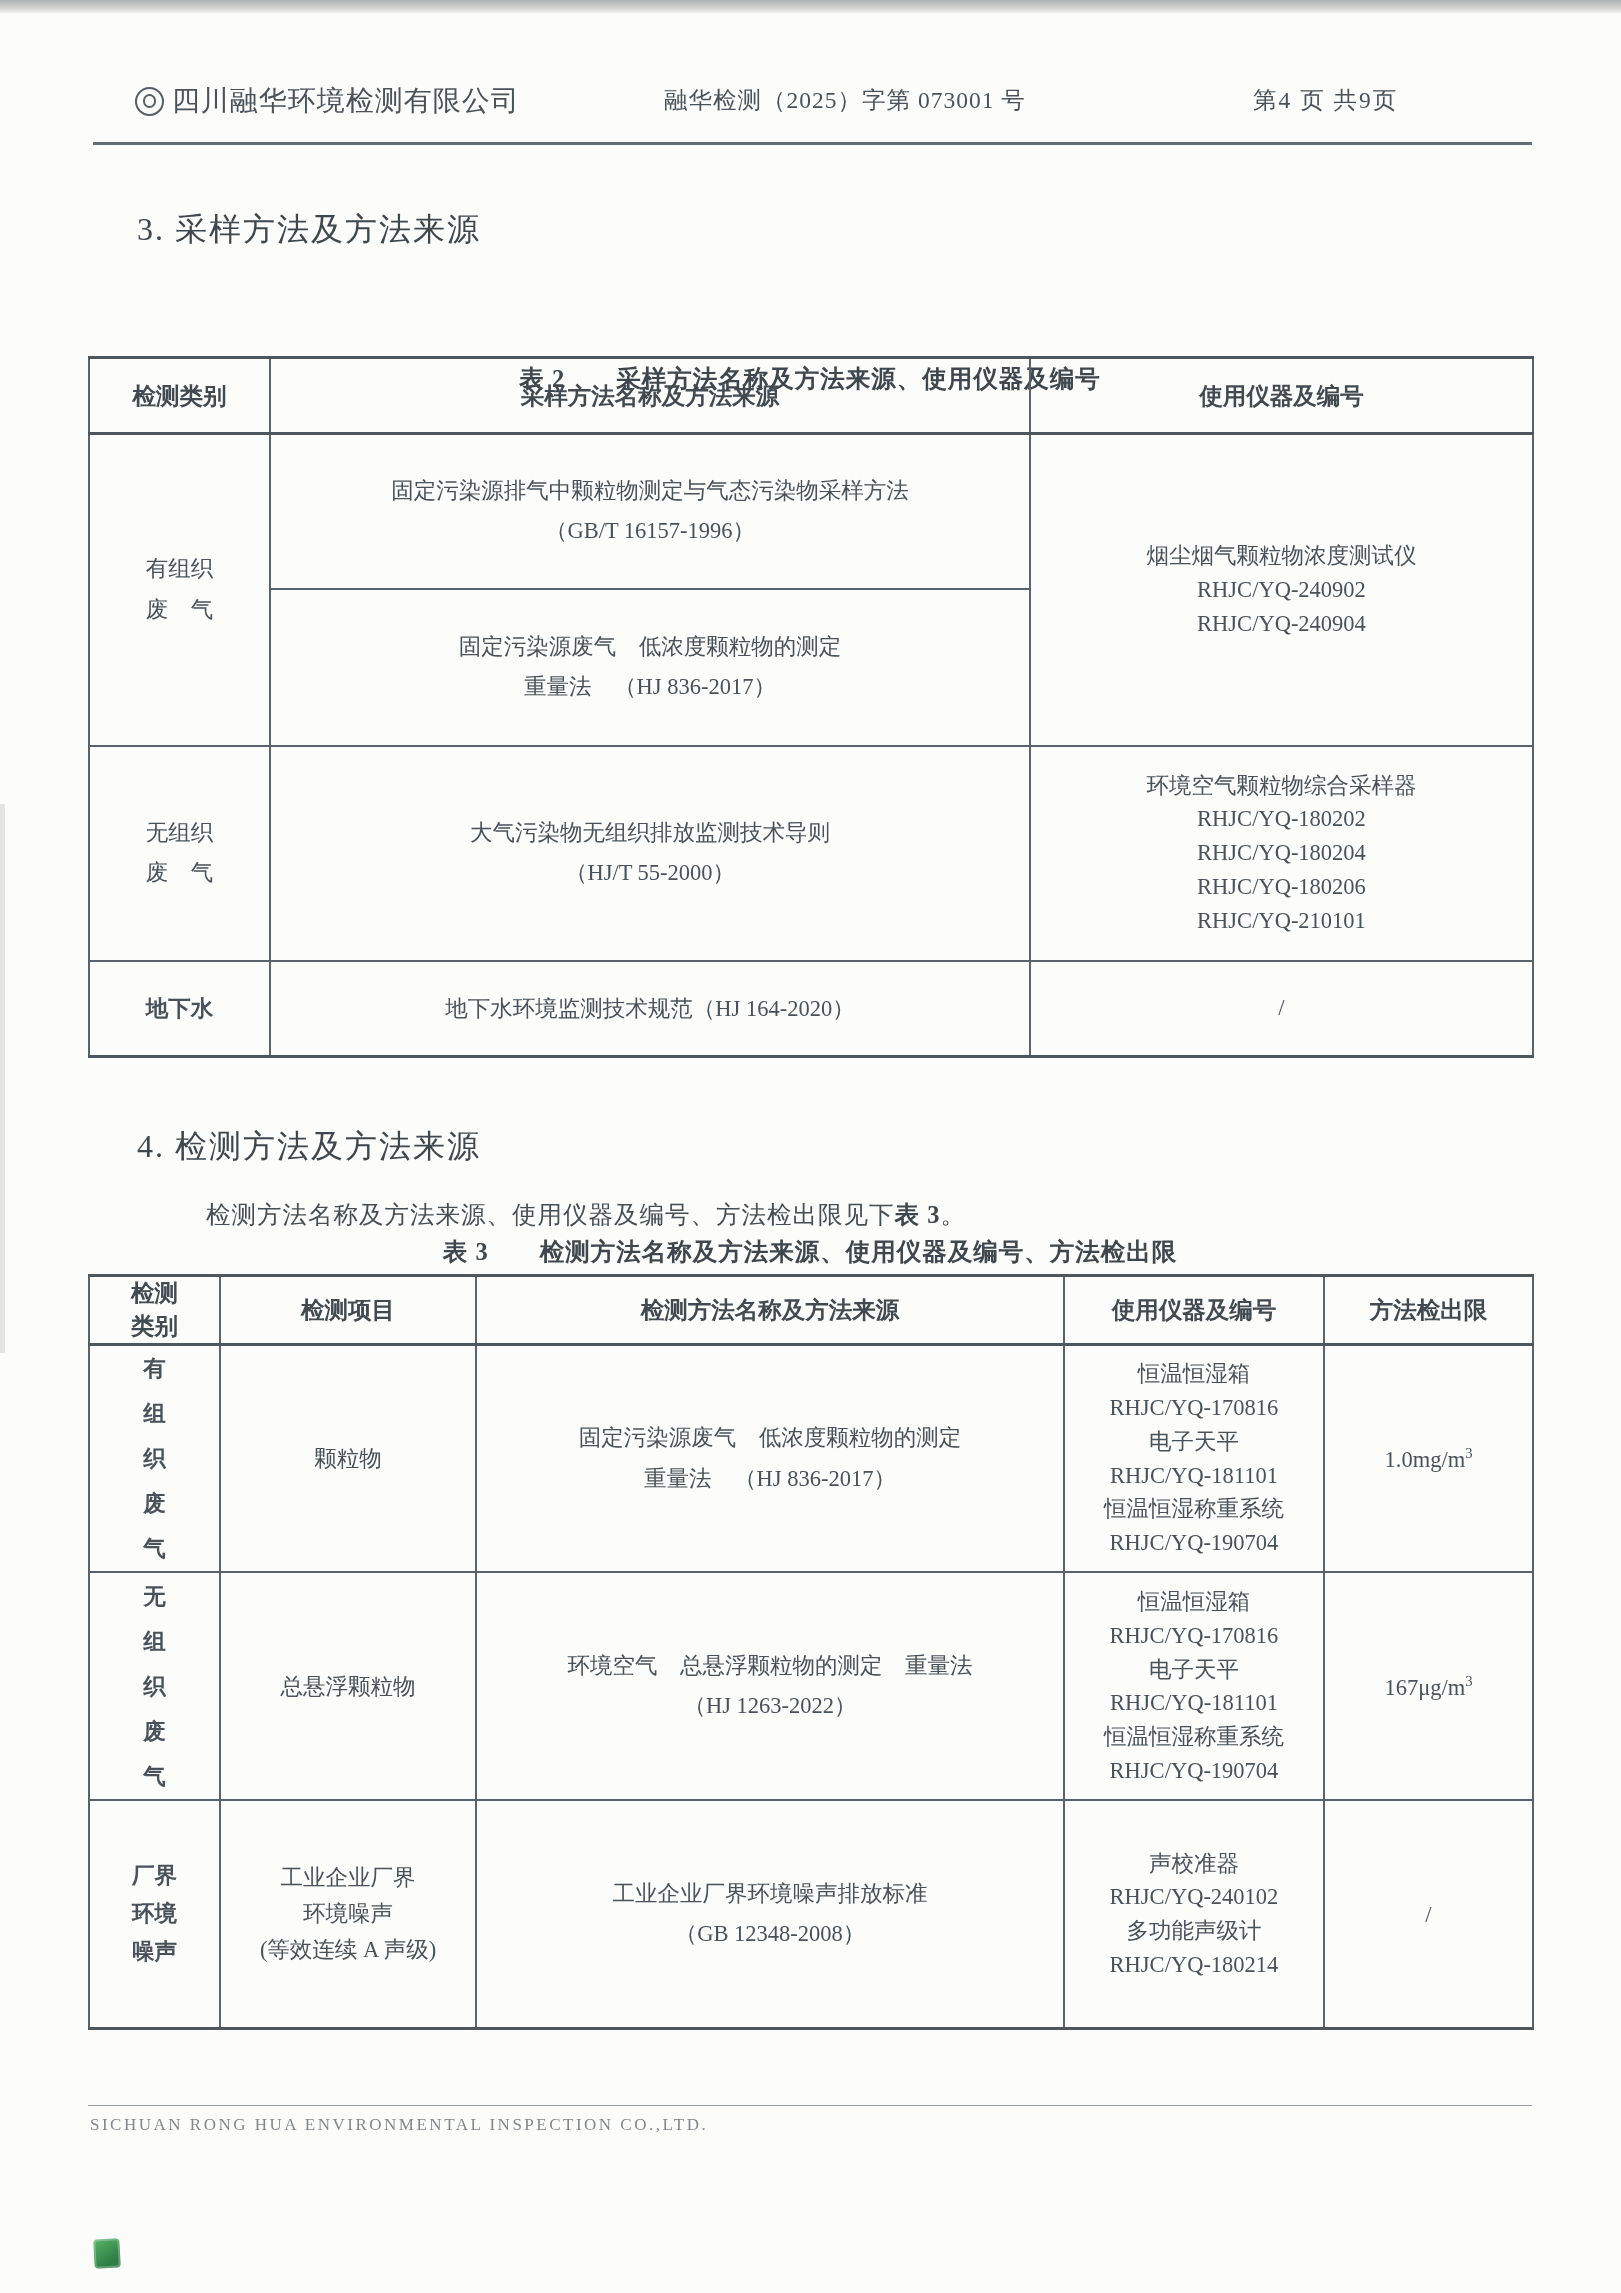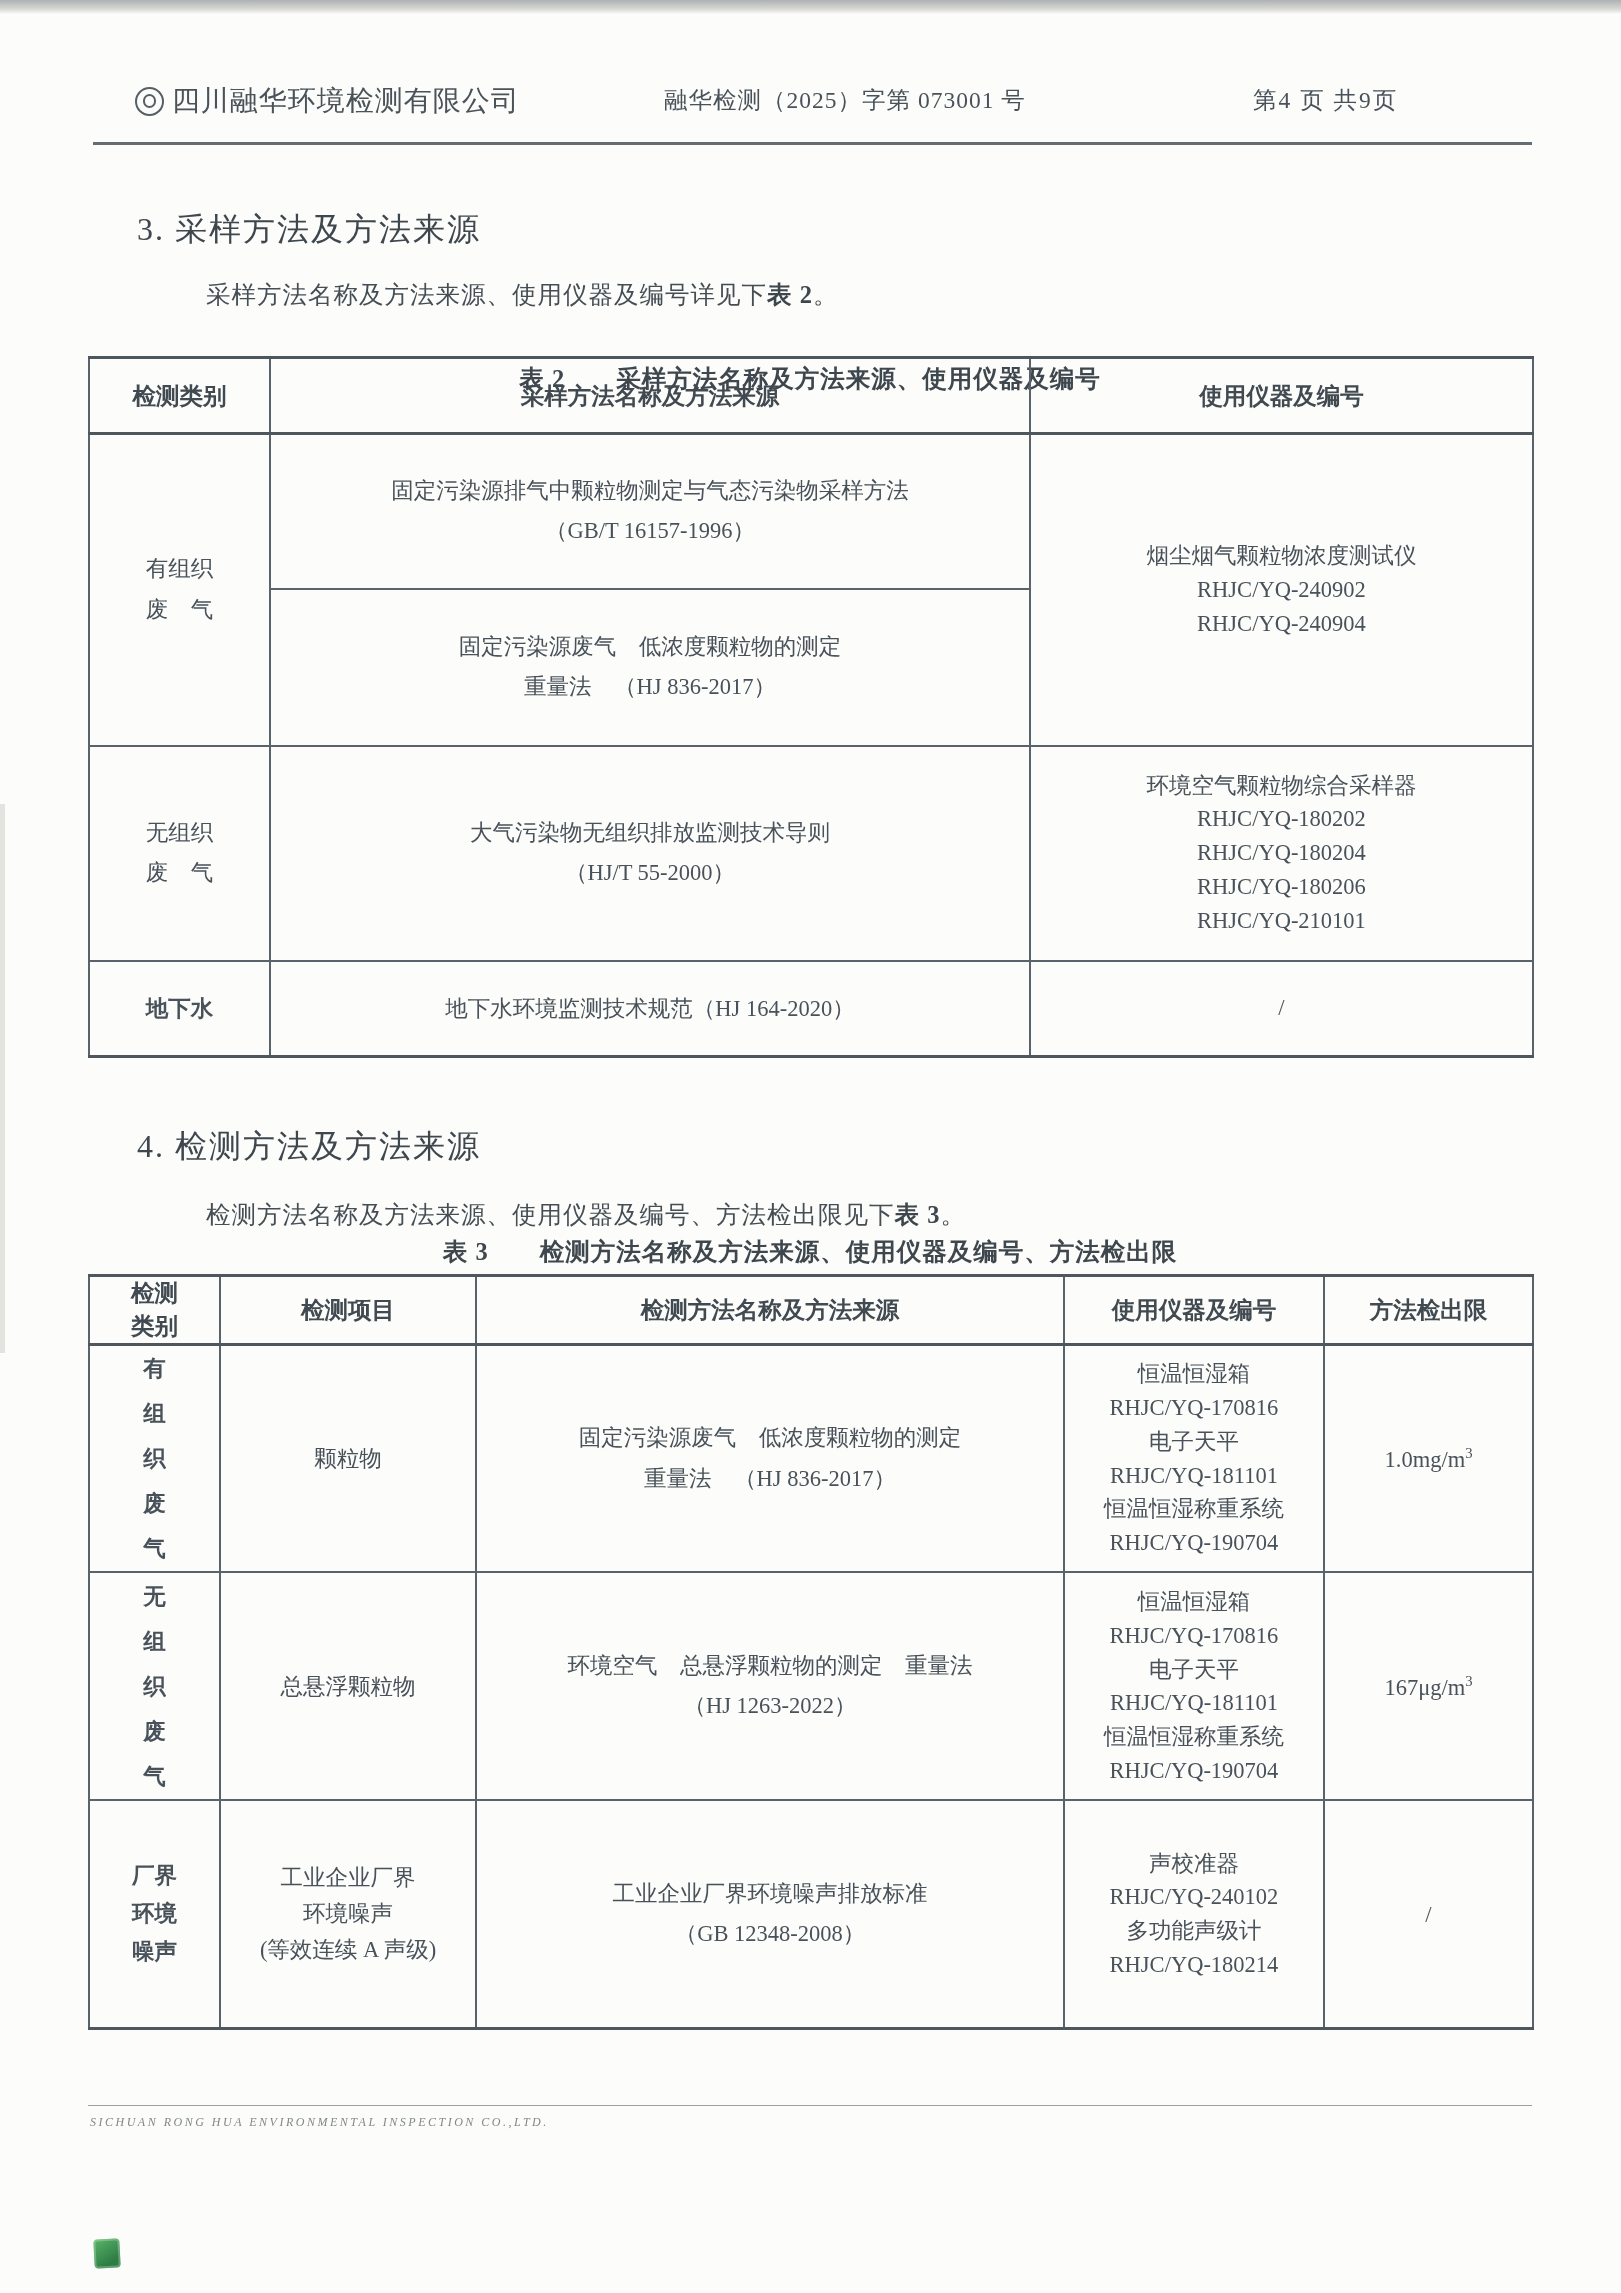--- a/index.html
+++ b/index.html
@@ -51,21 +51,21 @@
   #table2 tr.r1 td{height:155px;}
   #table2 tr.r1b td{height:157px;}
   #table2 tr.r2 td{height:215px;}
   #table2 tr.r3 td{height:96px;}
   #table3{top:1274px;}
   #table3 tr.head td{height:67px;}
   #table3 tr.br td{height:228px;}
   sup{font-size:14.7px;}
   
   .ftr-rule{position:absolute;left:88px;top:2105px;width:1444px;height:1px;background:#9aa0a4;}
-  .ftr-text{position:absolute;left:90px;top:2115px;font-size:12px;color:#82878b;letter-spacing:2.5px;font-style:italic;}
+  .ftr-text{position:absolute;left:90px;top:2115px;font-size:17px;color:#82878b;letter-spacing:2.5px;}
   .green-stamp{position:absolute;left:94px;top:2239px;width:25.5px;height:29px;border-radius:3.9px;
     background:linear-gradient(150deg,#58b468,#2e7d45 75%);transform:rotate(-3deg);
     box-shadow:inset 0 0 0 2px rgba(255,255,255,.25);}
 </style>
 </head>
 <body>
 
 <div class="page">
 
   <div class="scan-top"></div>
@@ -75,21 +75,20 @@
     <span class="seal">
         <span class="seal-inner"></span>
       </span>
     <span>四川融华环境检测有限公司</span>
   </div>
   <div class="hdr-doc">融华检测（2025）字第 073001 号</div>
   <div class="hdr-page">第4 页 共9页</div>
   <div class="hdr-rule"></div>
 
   <div class="sec-title" style="top:208px;">3. 采样方法及方法来源</div>
-  <div class="intro" style="top:278px;"><span>采样方法名称及方法来源、使用仪器及编号详见下</span><b>表 2</b><span>。</span></div>
   <div class="tbl-caption" style="top:323px;margin-top:39px;">表 2　　采样方法名称及方法来源、使用仪器及编号</div>
 
   <table class="doc" id="table2">
     <colgroup>
         <col style="width:181px">
         <col style="width:760px">
         <col style="width:503px">
       </colgroup>
     <tbody>
         <tr class="head">

